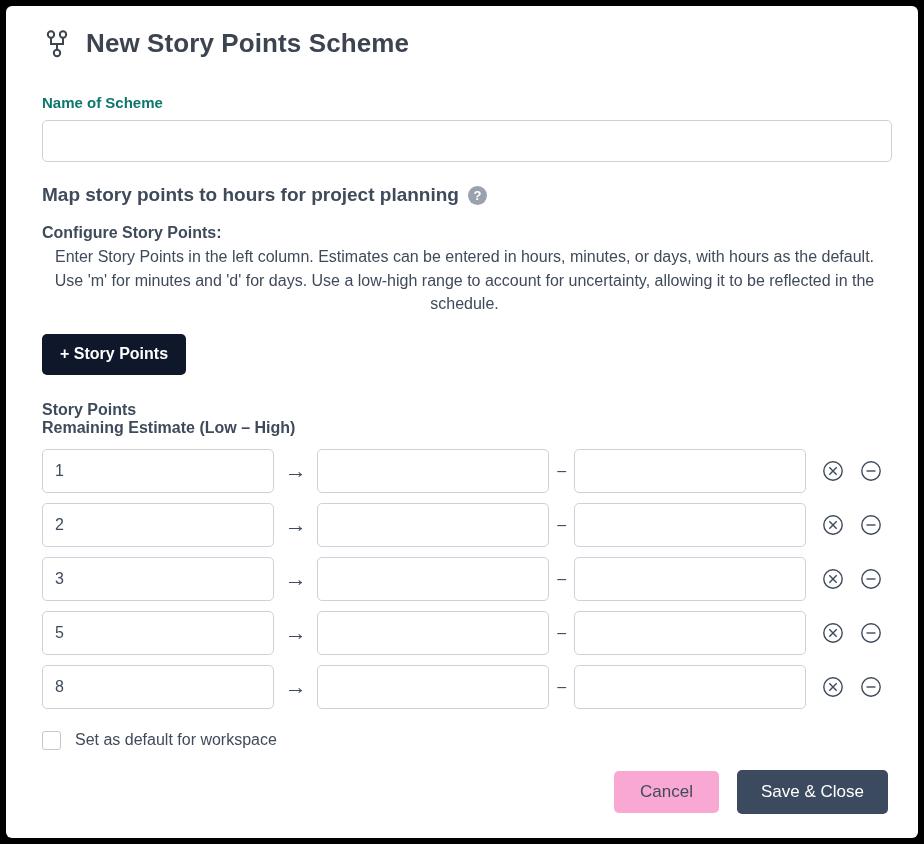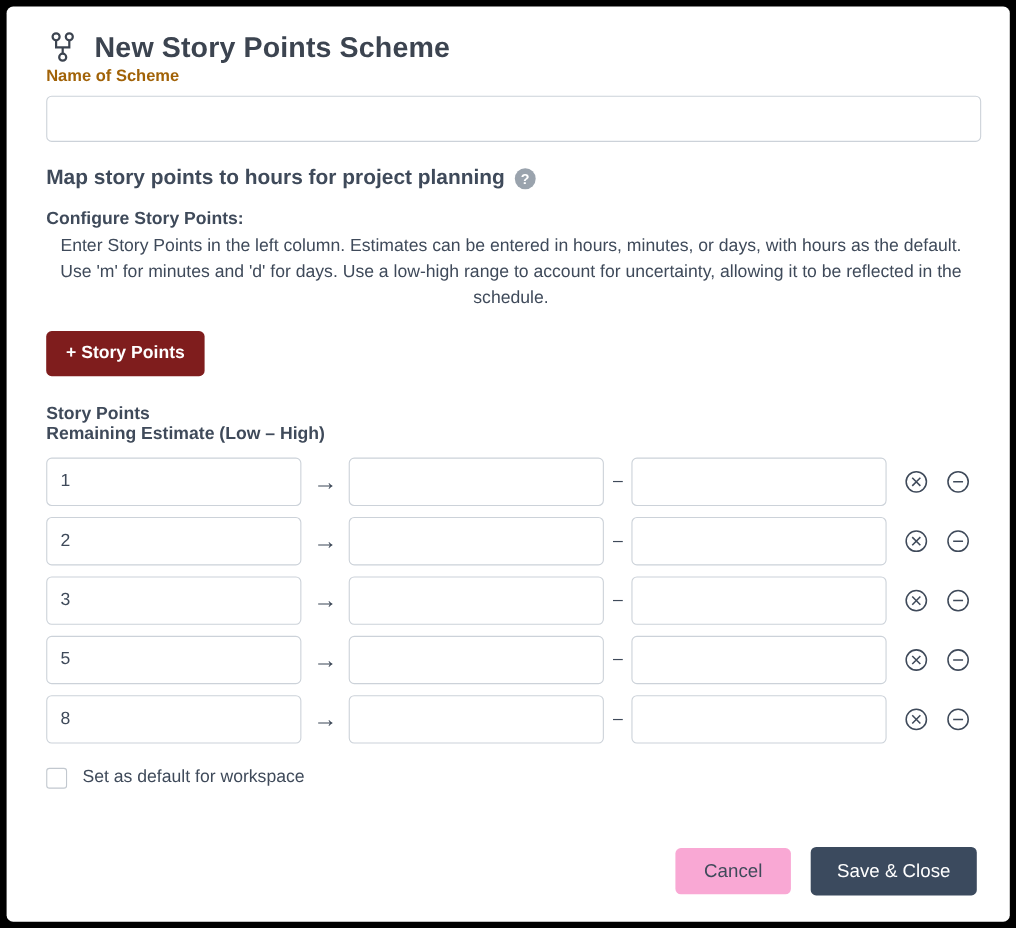--- a/index.html
+++ b/index.html
@@ -24,42 +24,42 @@
     box-sizing: border-box;
     overflow: hidden;
   }
   .content {
     padding: 22px 36px 0 36px;
   }
 
   
   .header {
     display: flex;
-    align-items: flex-start;
+    align-items: center;
     gap: 14px;
-    margin-bottom: 2px;
+    margin-bottom: 35px;
   }
   .header-icon {
     width: 30px;
     height: 30px;
     flex: 0 0 auto;
     display: block;
   }
   .header-title {
     font-size: 26px;
     font-weight: bold;
     color: #3c4450;
     letter-spacing: 0.1px;
   }
 
   
   .field-label {
     font-size: 15px;
     font-weight: bold;
-    color: #a16207;
+    color: #0f766e;
     margin-bottom: 9px;
   }
   .scheme-input {
     display: block;
     box-sizing: border-box;
     width: 850px;
     height: 42px;
     border: 1px solid #ccd2d9;
     border-radius: 5px;
     padding: 6px 10px;
@@ -106,21 +106,21 @@
   .config-desc {
     font-size: 16px;
     color: #3f4a5a;
     line-height: 1.47;
     width: 845px;
     text-align: center;
   }
 
   .add-btn {
     margin-top: 18px;
-    background: #7f1d1d;
+    background: #0f172a;
     color: #ffffff;
     border: none;
     border-radius: 5px;
     font-size: 16px;
     font-weight: bold;
     font-family: "Liberation Sans", sans-serif;
     padding: 0 18px;
     height: 41px;
     cursor: pointer;
   }

